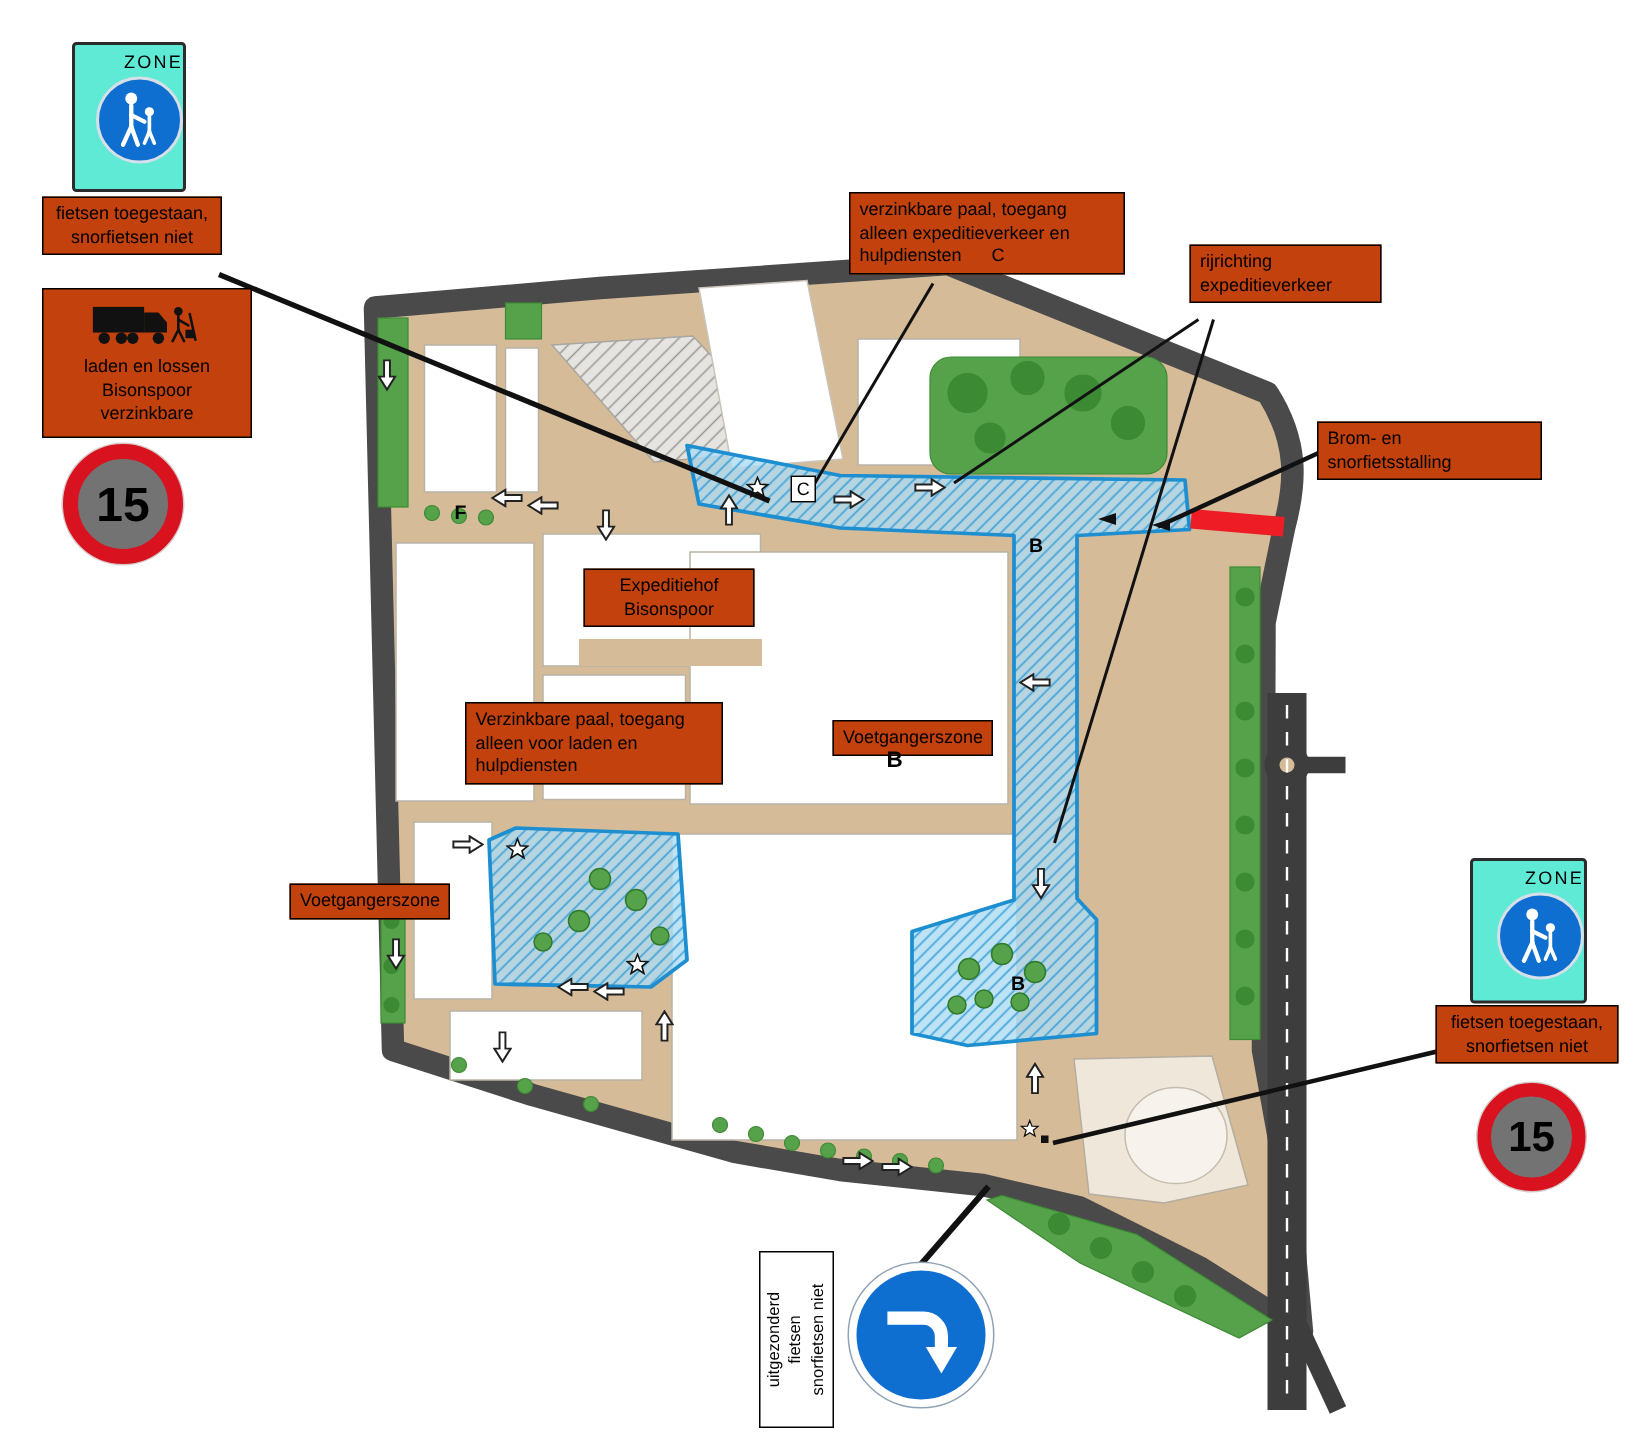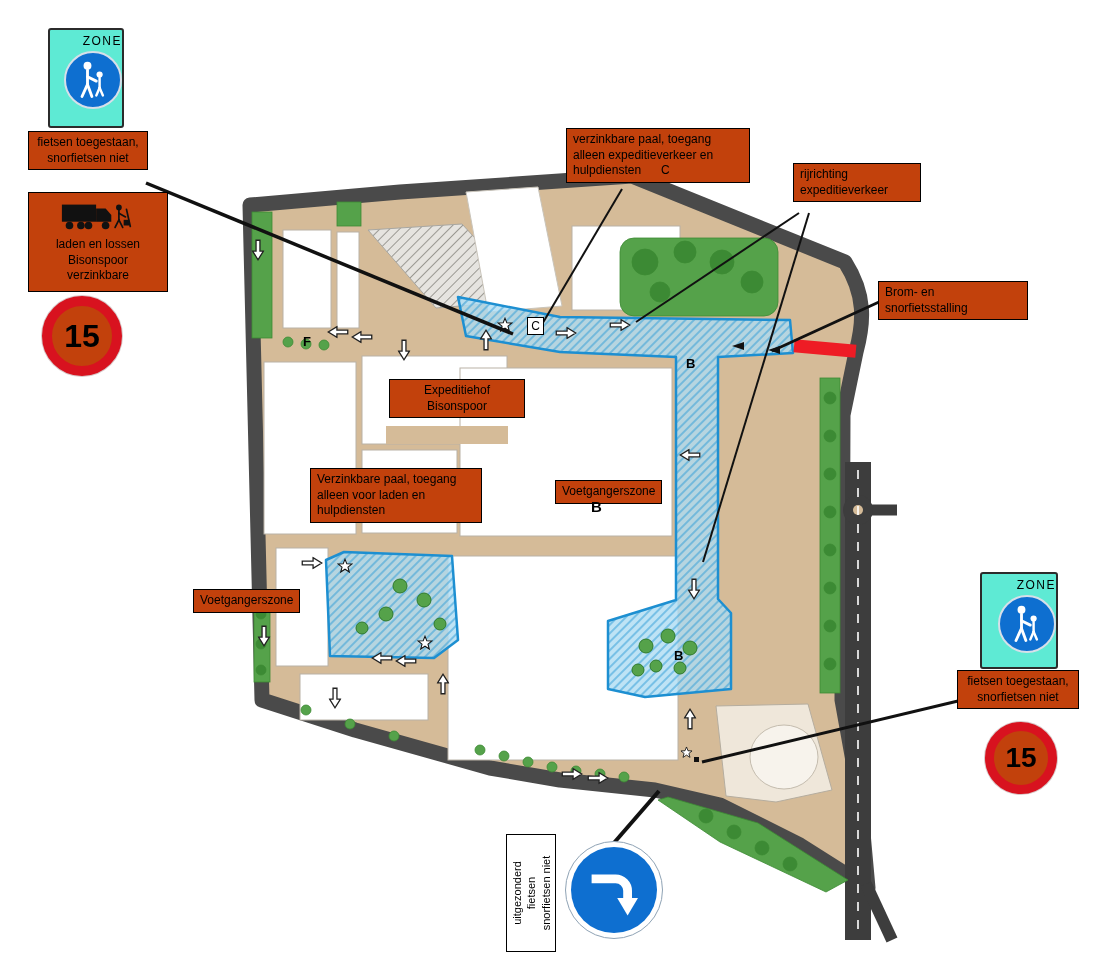--- a/index.html
+++ b/index.html
@@ -11,21 +11,21 @@
   body{font-family:"Liberation Sans","DejaVu Sans",sans-serif;background:#fff;color:#000;}
   .stage{position:relative;width:1101px;height:962px;background:#fff;overflow:hidden;}
   .map-svg{position:absolute;left:0;top:0;width:1101px;height:962px;}
   .lbl{position:absolute;background:#c2410c;border:1px solid #000;font-size:12px;line-height:1.3;padding:3px 6px;}
   .lbl.center{text-align:center;}
   .map-letter{position:absolute;font-weight:bold;font-size:13px;}
   .letter-box{position:absolute;width:17px;height:18px;background:#fff;border:1px solid #000;font-size:12px;display:flex;align-items:center;justify-content:center;}
   .sign-zone{position:absolute;background:#5eead4;border:2px solid #2b2b2b;border-radius:3px;display:flex;flex-direction:column;align-items:flex-end;padding-top:4px;}
   .zone-word{font-size:12px;letter-spacing:1.5px;}
   .ped-circle{width:58px;height:58px;border-radius:50%;background:var(--sign-blue);margin-top:3px;display:flex;align-items:center;justify-content:center;border:2px solid #d7dfe9;}
-  .sign-speed{position:absolute;border-radius:50%;background:#c2410c;border:10px solid var(--sign-red);display:flex;align-items:center;justify-content:center;font-weight:bold;box-shadow:0 0 0 1px #d8c9c9;}
+  .sign-speed{position:absolute;border-radius:50%;background:#737373;border:10px solid var(--sign-red);display:flex;align-items:center;justify-content:center;font-weight:bold;box-shadow:0 0 0 1px #d8c9c9;}
   .turn-sign{position:absolute;border-radius:50%;background:#fff;border:1px solid #8fa3b5;display:flex;align-items:center;justify-content:center;}
   .turn-inner{width:86px;height:86px;border-radius:50%;background:var(--sign-blue);display:flex;align-items:center;justify-content:center;}
   .rot-box{position:absolute;border:1px solid #000;background:#fff;}
   .rot-text{position:absolute;left:50%;top:50%;width:112px;transform:translate(-50%,-50%) rotate(-90deg);text-align:center;font-size:11px;line-height:1.3;}
   .tr-icon{display:block;margin:1px auto 2px auto;}
   .line3flex{display:flex;}
   .line3flex .suffix{margin-left:20px;}
 </style>
 </head>
 <body>
@@ -284,21 +284,21 @@
   <div class="lbl" style="left:793px;top:163px;width:128px">
     <div>rijrichting</div>
     <div>expeditieverkeer</div>
   </div>
 
   <div class="lbl" style="left:878px;top:281px;width:150px">
     <div>Brom- en</div>
     <div>snorfietsstalling</div>
   </div>
 
-  <div class="lbl center" style="left:389px;top:379px;width:136px">
+  <div class="lbl center" style="left:389px;top:379px;width:114px">
     <div>Expeditiehof</div>
     <div>Bisonspoor</div>
   </div>
 
   <div class="lbl" style="left:310px;top:468px;width:172px">
     <div>Verzinkbare paal, toegang</div>
     <div>alleen voor laden en</div>
     <div>hulpdiensten</div>
   </div>
 

